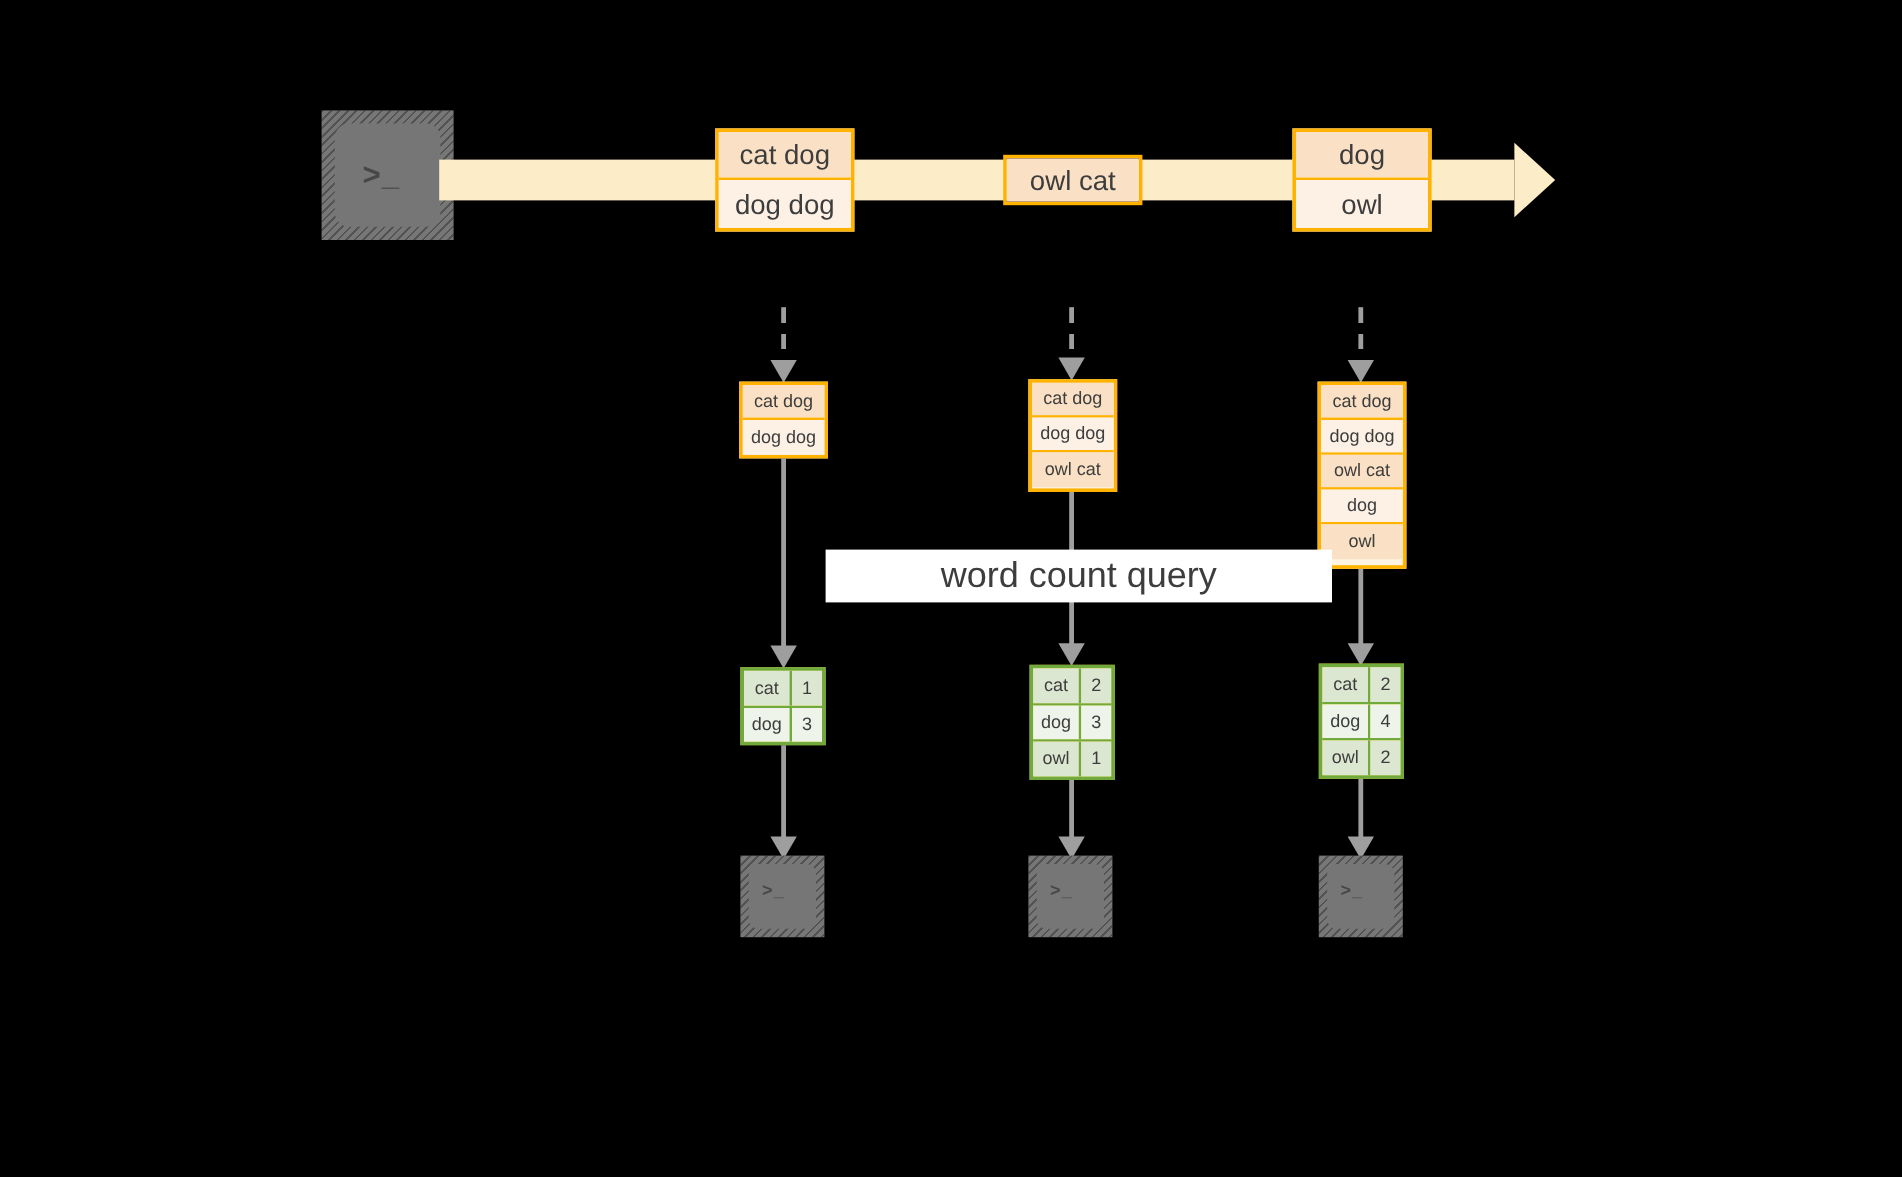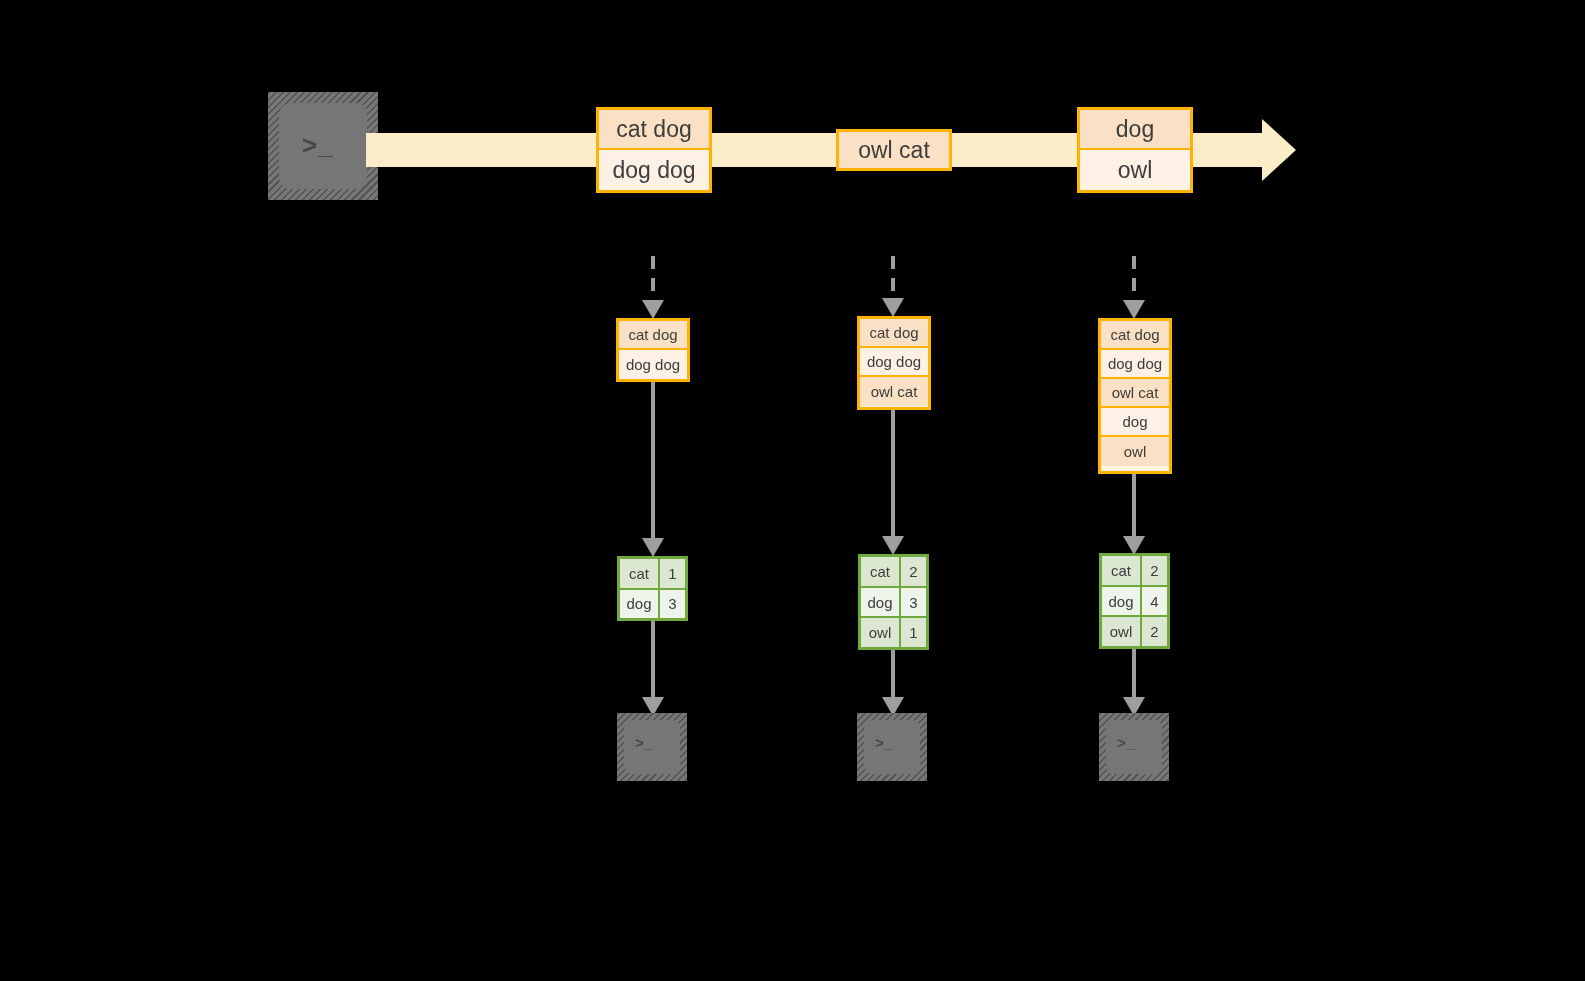--- a/index.html
+++ b/index.html
@@ -262,14 +262,15 @@
   </div>
 
   <div class="vline" style="left:1132px; top:649px; height:51px;"></div>
   <div class="vhead" style="left:1123px; top:697px;"></div>
 
   <div class="terminal small" style="left:1099px; top:713px; width:70px; height:68px;">
     <div class="inner"></div>
     <div class="prompt" style="left:18px; top:22px; font-size:15px;">&gt;_</div>
   </div>
 
+  <div class="query-label" style="left:688px; top:458px; width:422px; height:44px; font-size:30px;">word count query</div>
 
 </div>
 
 </body></html>

